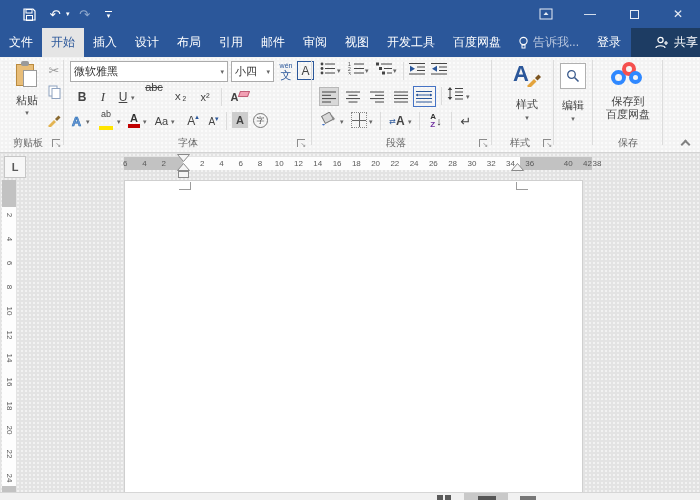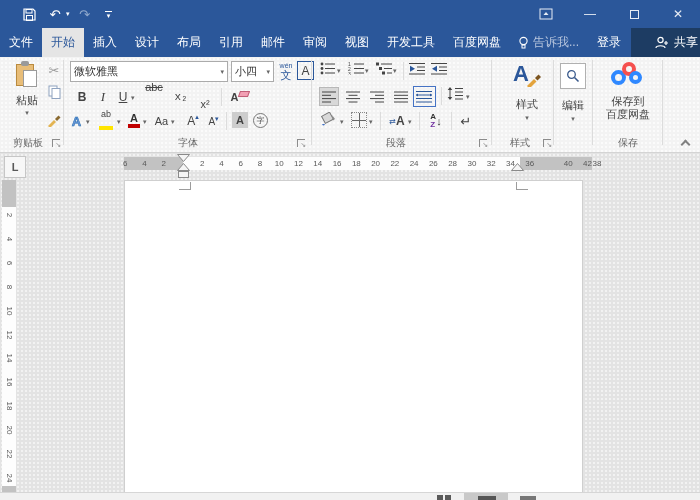--- a/index.html
+++ b/index.html
@@ -184,21 +184,21 @@
       <span style="font-size:11px; line-height:12px;">文</span>
     </span>
     <span class="ric" style="left:297px; top:4px; width:17px; height:19px; border:1px solid #2b579a; font-size:12px;">A</span>
 
     <span class="ric" style="left:74px; top:31px; width:16px; height:18px; font-weight:bold; font-size:12px;">B</span>
     <span class="ric" style="left:96px; top:31px; width:14px; height:18px; font-style:italic; font-family:'Liberation Serif',serif; font-size:13px;">I</span>
     <span class="ric" style="left:115px; top:31px; width:16px; height:18px; text-decoration:underline; font-size:12px;">U</span>
     <span class="drop" style="left:131px; top:37px;">▾</span>
     <span class="ric" style="left:141px; top:21px; width:26px; height:18px; text-decoration:line-through; font-size:11px;">abc</span>
     <span class="ric" style="left:171px; top:31px; width:20px; height:18px; font-size:11px;font-family:Liberation Mono, monospace;">x₂</span>
-    <span class="ric" style="left:195px; top:38px; width:20px; height:18px; font-size:11px;">x²</span>
+    <span class="ric" style="left:195px; top:31px; width:20px; height:18px; font-size:11px;">x²</span>
     <div class="vsep" style="left:221px; top:31px; height:18px;"></div>
     <span class="ric" style="left:228px; top:31px; width:24px; height:18px;">
       <span style="font-size:11px; font-weight:bold; color:#444;">A</span>
       <span style="width:10px; height:6px; background:#f2a0b4; border:1px solid #c06078; transform:skewX(-20deg); margin-left:1px; margin-top:-6px;"></span>
     </span>
 
     <span class="ric" style="left:68px; top:55px; width:17px; height:18px; font-size:13px; font-weight:bold; color:#6a96d8; -webkit-text-stroke:.6px #2e74b5;">A</span>
     <span class="drop" style="left:86px; top:61px;">▾</span>
     <span class="ric" style="left:96px; top:53px; width:20px; height:20px; flex-direction:column;justify-content:space-between;">
       <span style="font-size:9px; line-height:9px; color:#444;">ab</span>

